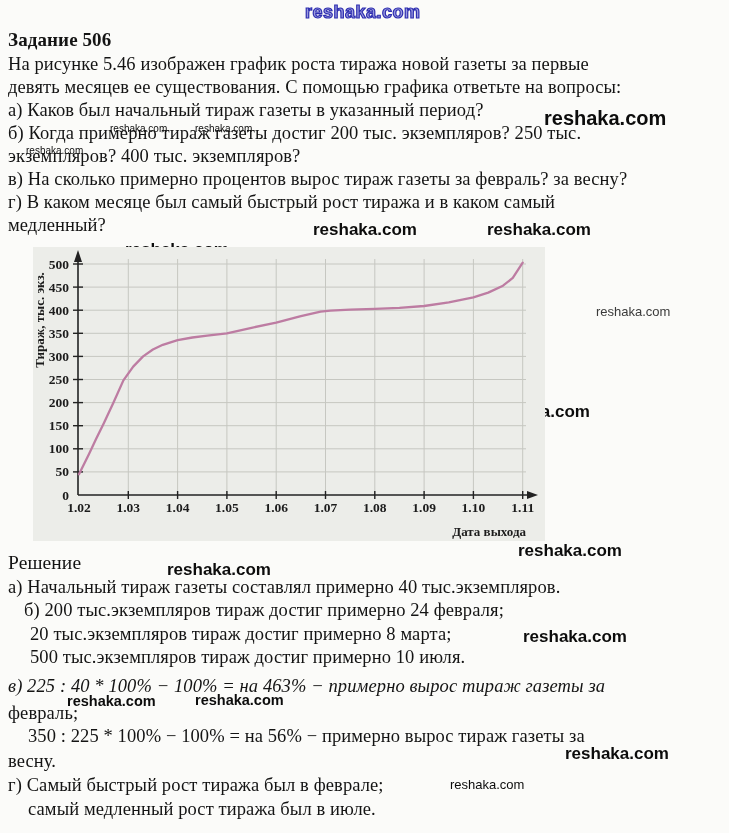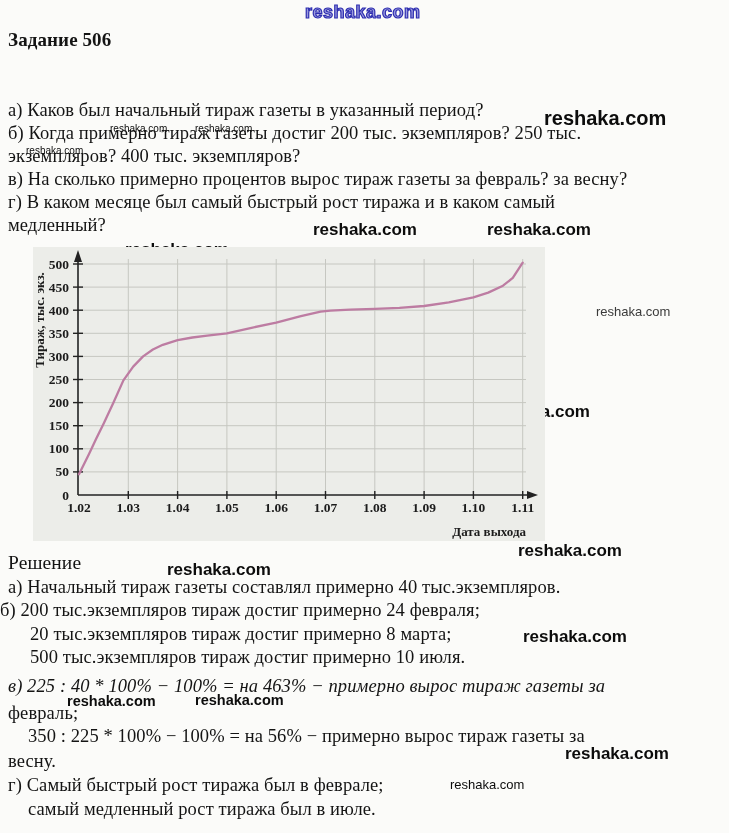--- a/index.html
+++ b/index.html
@@ -45,20 +45,22 @@
   <div class="wm wm-b17" style="left:335px;top:514px;">reshaka.com</div>
   <div class="wm wm-b17" style="left:518px;top:542px;">reshaka.com</div>
   <div class="wm wm-b17" style="left:167px;top:561px;">reshaka.com</div>
   <div class="wm wm-b17" style="left:523px;top:628px;">reshaka.com</div>
   <div class="wm wm-b14" style="left:67px;top:694px;">reshaka.com</div>
   <div class="wm wm-b14" style="left:195px;top:693px;">reshaka.com</div>
   <div class="wm wm-b17" style="left:565px;top:745px;">reshaka.com</div>
   <div class="wm wm-r13" style="left:450px;top:778px;">reshaka.com</div>
 
   <div class="tline title" style="left:8px;top:29px;">Задание 506</div>
+  <div class="tline" style="left:8px;top:54px;">На рисунке 5.46 изображен график роста тиража новой газеты за первые</div>
+  <div class="tline" style="left:8px;top:77px;">девять месяцев ее существования. С помощью графика ответьте на вопросы:</div>
   <div class="tline" style="left:8px;top:100px;">а) Каков был начальный тираж газеты в указанный период?</div>
   <div class="tline" style="left:8px;top:123px;">б) Когда примерно тираж газеты достиг 200 тыс. экземпляров? 250 тыс.</div>
   <div class="tline" style="left:8px;top:146px;">экземпляров? 400 тыс. экземпляров?</div>
   <div class="tline" style="left:8px;top:169px;">в) На сколько примерно процентов вырос тираж газеты за февраль? за весну?</div>
   <div class="tline" style="left:8px;top:192px;">г) В каком месяце был самый быстрый рост тиража и в каком самый</div>
   <div class="tline" style="left:8px;top:215px;">медленный?</div>
 
   <svg id="chart-svg" width="729" height="300" viewBox="0 0 729 300">
       <rect x="33" y="2" width="512" height="294" fill="#ecede9"></rect>
       <line x1="78" y1="226.9" x2="526" y2="226.9" stroke="#c6c7c1" stroke-width="1"></line>
@@ -124,21 +126,21 @@
       <text x="473.4" y="267" text-anchor="middle" font-size="13.5">1.10</text>
       <line x1="522.7" y1="246" x2="522.7" y2="254" stroke="#222" stroke-width="1.4"></line>
       <text x="522.7" y="267" text-anchor="middle" font-size="13.5">1.11</text>
       <text x="526" y="291" text-anchor="end" font-size="13">Дата выхода</text>
       <text x="44" y="75" text-anchor="middle" font-size="13" transform="rotate(-90 44 75)">Тираж, тыс. экз.</text>
       <polyline points="79.0,229.2 88.9,209.3 96.3,193.6 103.7,178.4 113.5,157.6 123.4,135.4 133.2,121.6 143.1,111.4 152.9,104.5 162.8,99.8 177.6,95.2 192.4,92.5 207.2,90.6 226.9,88.3 251.5,82.8 276.2,77.7 300.9,71.2 320.6,66.6 330.4,65.7 350.1,64.7 374.8,63.8 399.4,62.9 424.1,61.0 448.8,57.3 473.4,52.3 488.2,47.6 503.0,40.7 512.8,32.9 522.7,17.6" fill="none" stroke="#bd7ca2" stroke-width="2.3" stroke-linejoin="round" stroke-linecap="round"></polyline>
     </svg>
 
   <div class="tline soln-head" style="left:8px;top:552px;">Решение</div>
   <div class="tline" style="left:8px;top:577px;">а) Начальный тираж газеты составлял примерно 40 тыс.экземпляров.</div>
-  <div class="tline" style="left:0;top:600px;">б) 200 тыс.экземпляров тираж достиг примерно 24 февраля;</div>
+  <div class="tline" style="left:24px;top:600px;">б) 200 тыс.экземпляров тираж достиг примерно 24 февраля;</div>
   <div class="tline" style="left:30px;top:624px;">20 тыс.экземпляров тираж достиг примерно 8 марта;</div>
   <div class="tline" style="left:30px;top:647px;">500 тыс.экземпляров тираж достиг примерно 10 июля.</div>
   <div class="tline" style="left:8px;top:676px;font-style:italic;">в) 225 : 40 * 100% − 100% = на 463% − примерно вырос тираж газеты за</div>
   <div class="tline" style="left:8px;top:703px;">февраль;</div>
   <div class="tline" style="left:28px;top:726px;">350 : 225 * 100% − 100% = на 56% − примерно вырос тираж газеты за</div>
   <div class="tline" style="left:8px;top:751px;">весну.</div>
   <div class="tline" style="left:8px;top:775px;">г) Самый быстрый рост тиража был в феврале;</div>
   <div class="tline" style="left:28px;top:799px;">самый медленный рост тиража был в июле.</div>
 
 </div>

